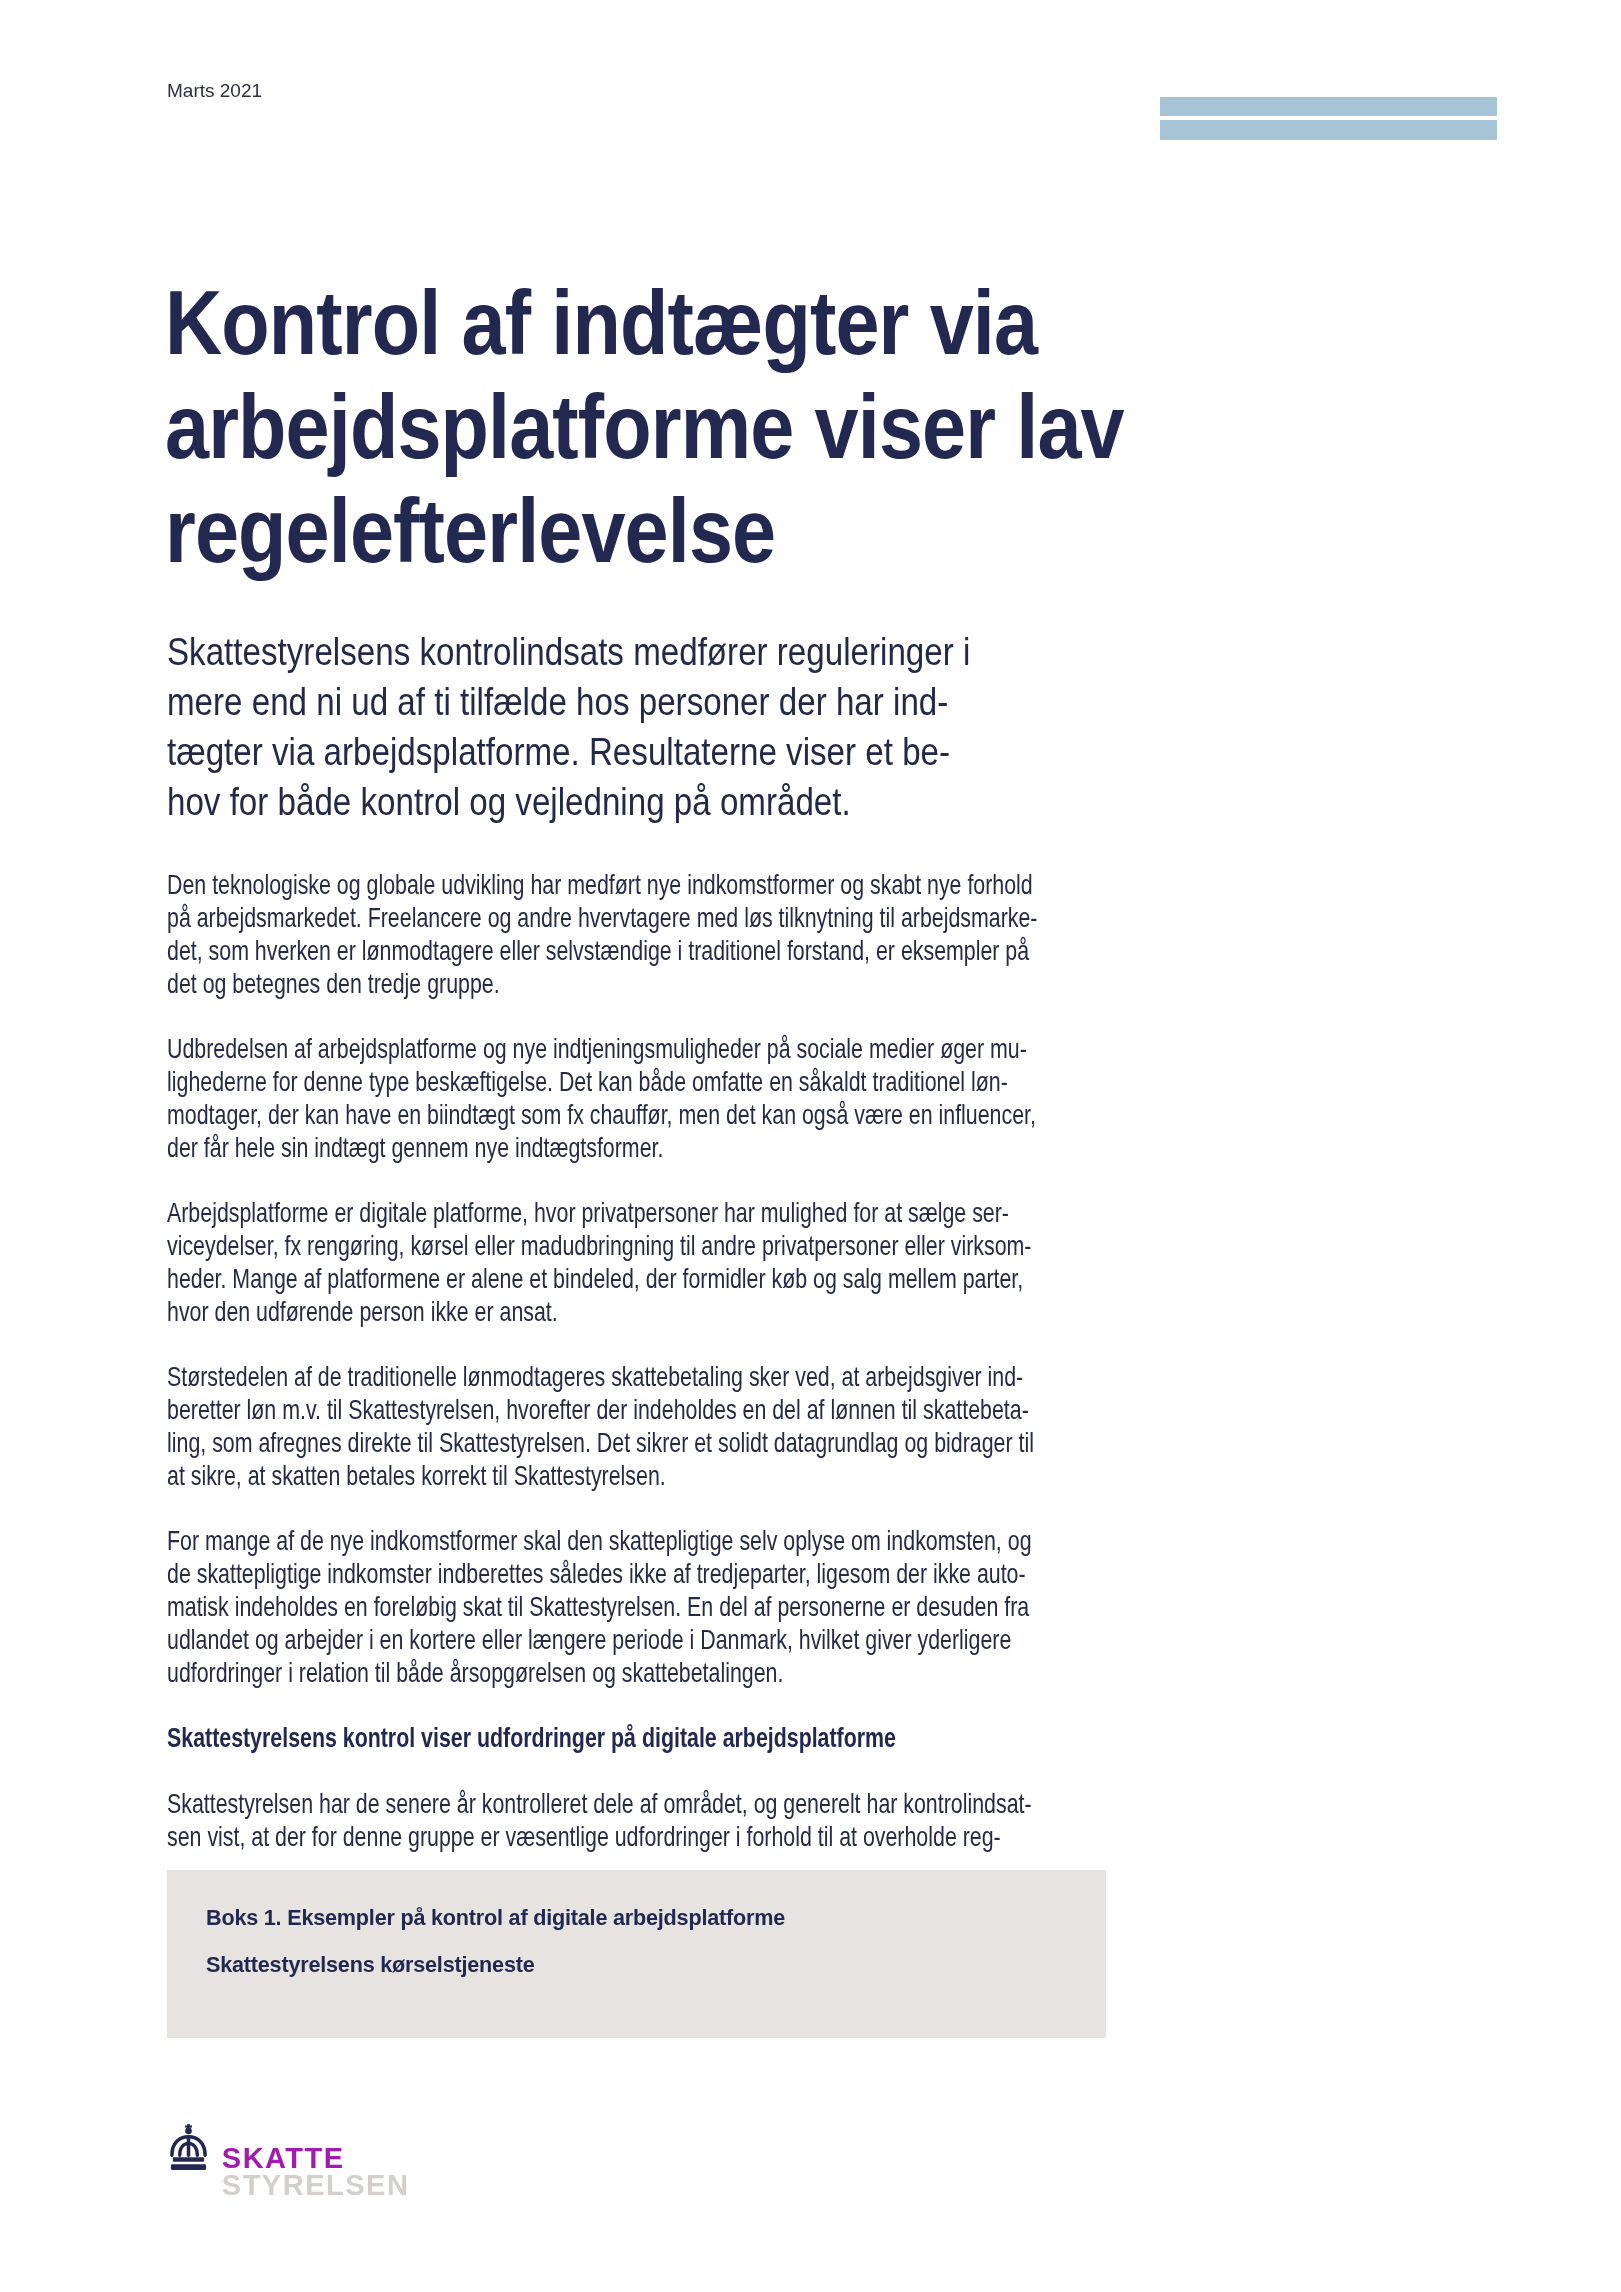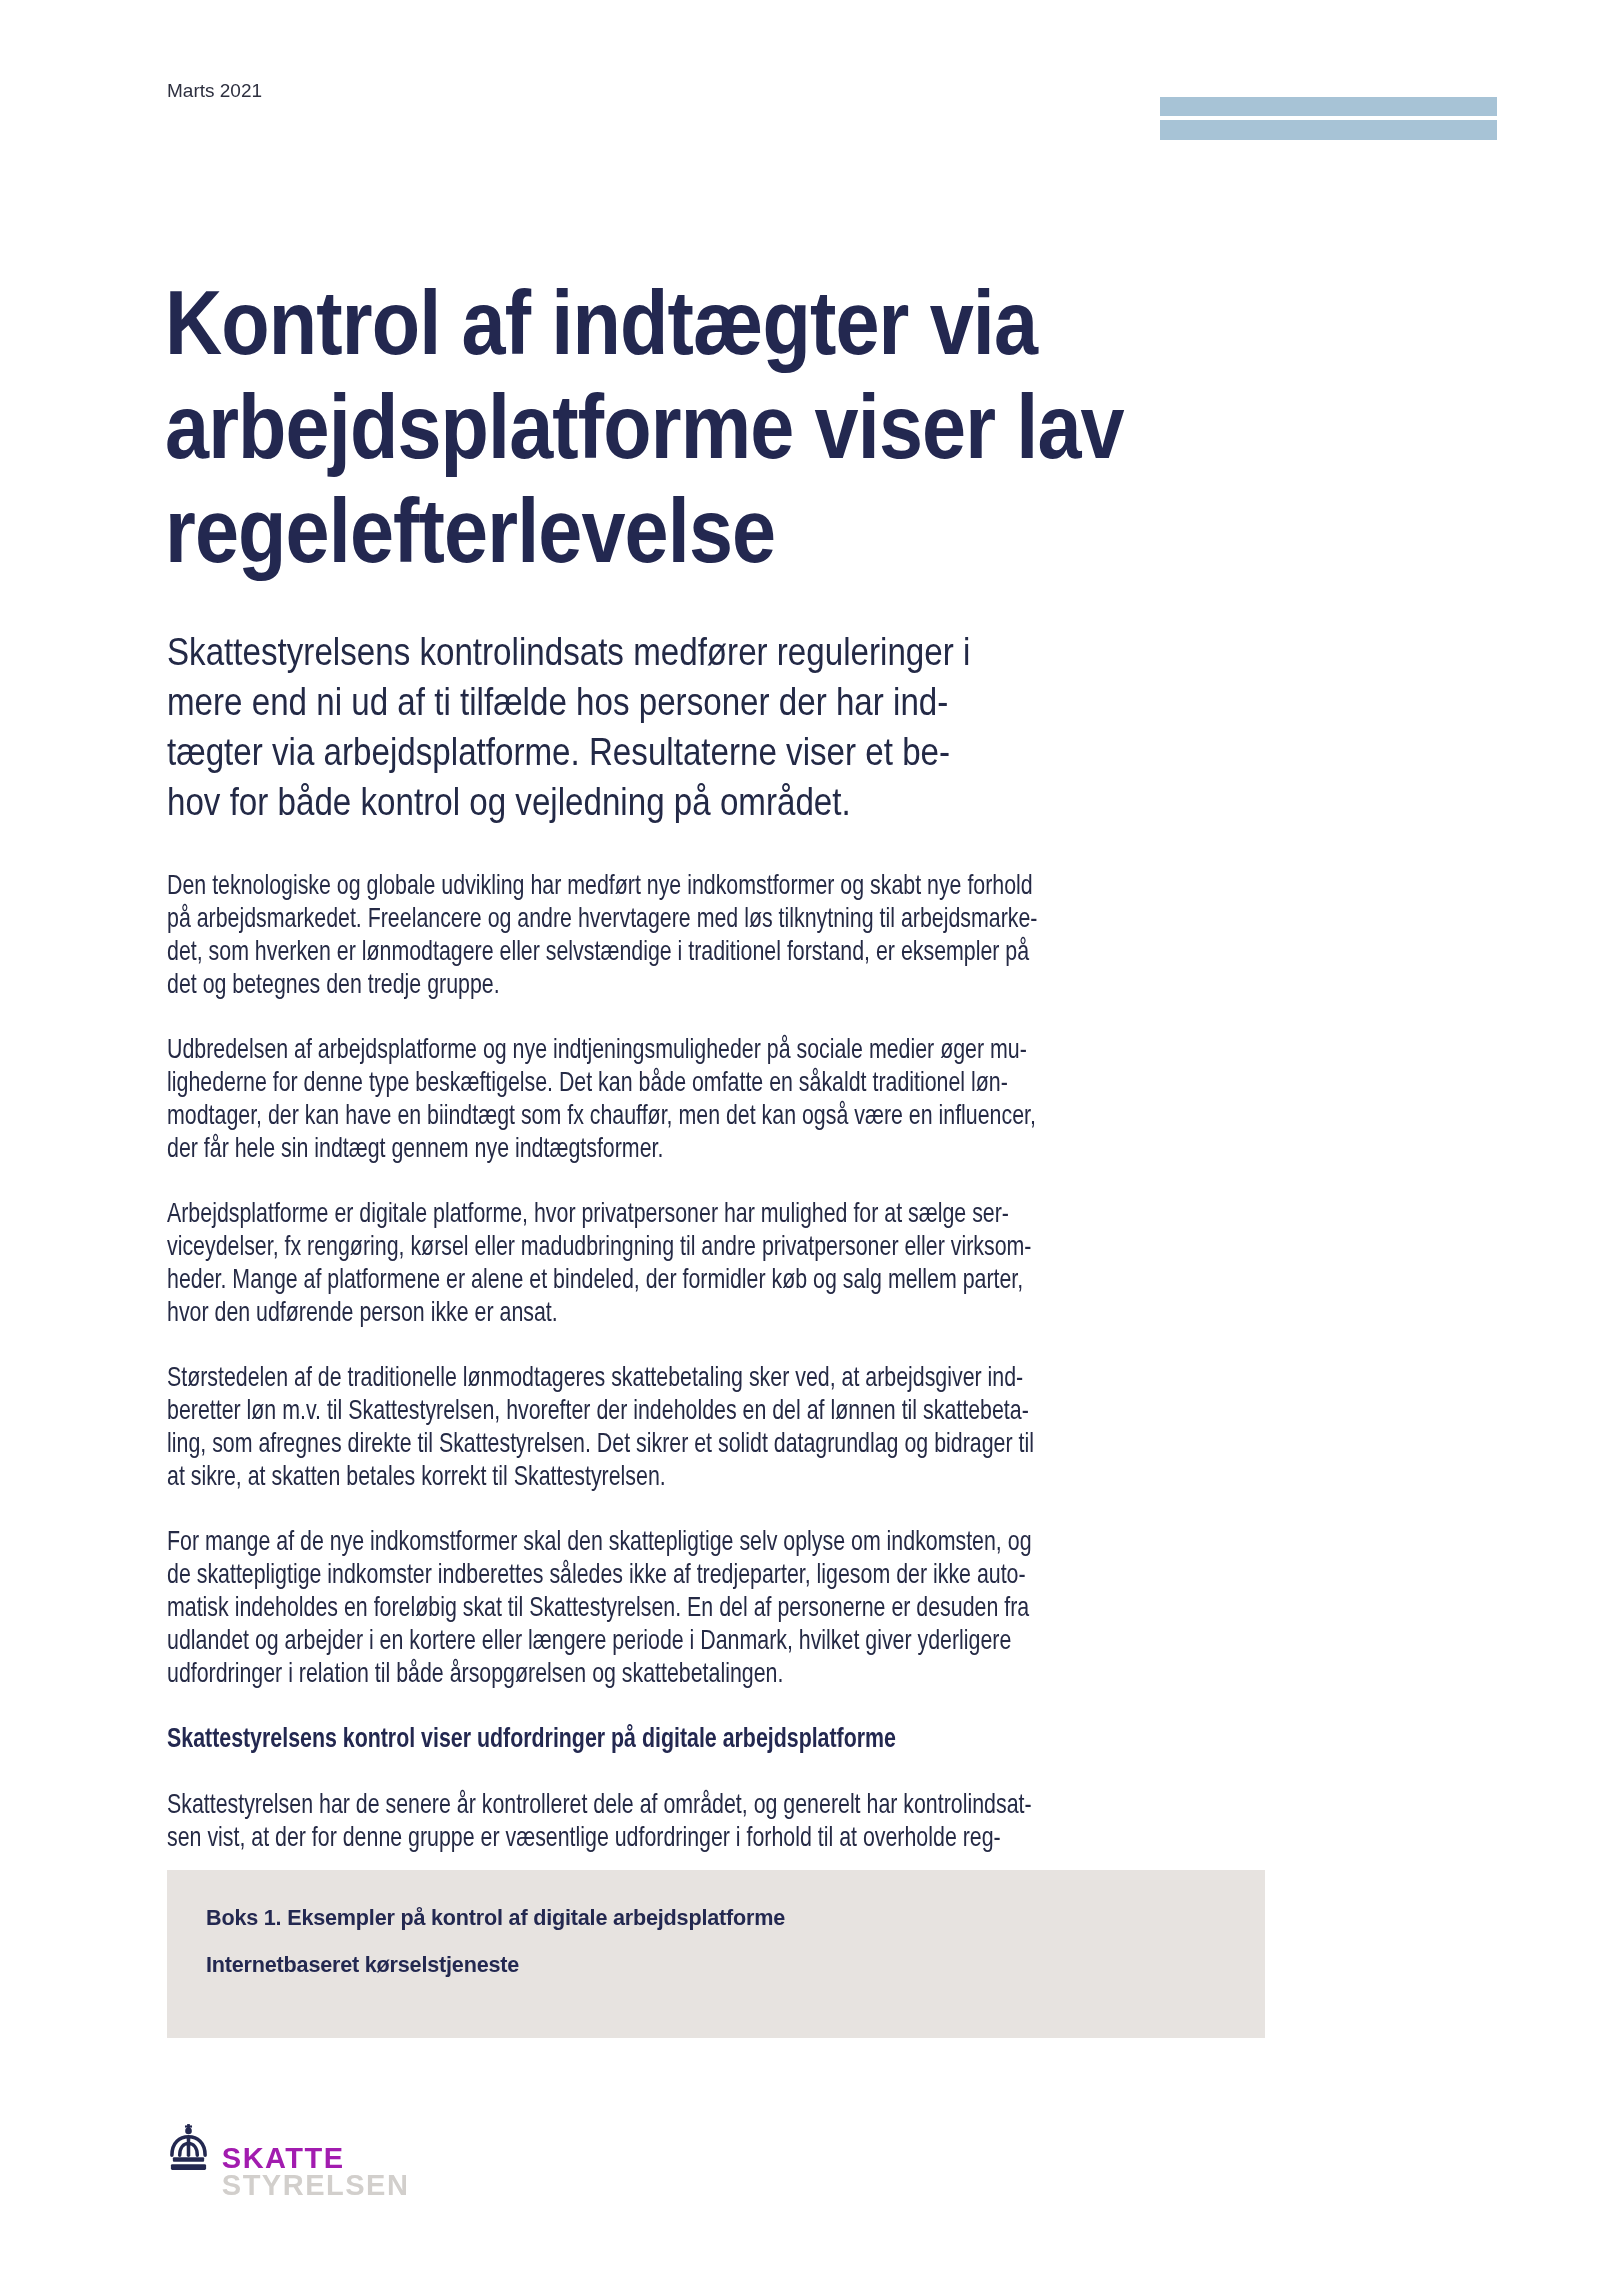--- a/index.html
+++ b/index.html
@@ -43,21 +43,21 @@
     font-size:27.4px; line-height:33px; font-weight:bold;
     color:#232850; margin:0;
   }
   .para.last { margin:0; }
   .pre-block { display:block; white-space:pre-line; }
   .line { display:block; }
   .line em { font-style:italic; }
 
   .boks {
     position:absolute; left:167px; top:1870px;
-    width:1098px; height:168px;
+    width:939px; height:168px;
     background:#e7e3e0;
     padding:35px 29px 0 39px;
   }
   .boks-title {
     font-size:21.6px; font-weight:bold; color:#232850; letter-spacing:-0.2px;
   }
   .boks-subtitle {
     margin-top:20.6px;
     font-size:21.6px; font-weight:bold; color:#232850; letter-spacing:-0.2px;
   }
@@ -118,21 +118,21 @@
     <h2>Skattestyrelsens kontrol viser udfordringer på digitale arbejdsplatforme</h2>
     <p class="para last">
       <span class="pre-block">Skattestyrelsen har de senere år kontrolleret dele af området, og generelt har kontrolindsat-
 sen vist, at der for denne gruppe er væsentlige udfordringer i forhold til at overholde reg-</span>
       <span class="line"><span>lerne om at oplyse og få afregnet korrekt moms og skat, </span><em>jf. boks 1.</em></span>
     </p>
   </div>
 
   <section class="boks">
     <div class="boks-title">Boks 1. Eksempler på kontrol af digitale arbejdsplatforme</div>
-    <div class="boks-subtitle">Internetbaseret kørselstjeneste</div>
+    <div class="boks-subtitle">Skattestyrelsens kørselstjeneste</div>
   </section>
 
   <div class="footer-logo">
     <span>
       <svg class="crown" viewBox="0 0 44 52" xmlns="http://www.w3.org/2000/svg" aria-hidden="true">
         <g fill="none" stroke="#232850" stroke-width="3.6" stroke-linecap="round">
           <path d="M5 33 C5 20 13 14 22 14 C31 14 39 20 39 33"></path>
           <path d="M13 33 C13 25 17 21 22 21"></path>
           <path d="M31 33 C31 25 27 21 22 21"></path>
           <path d="M22 15 L22 33"></path>

